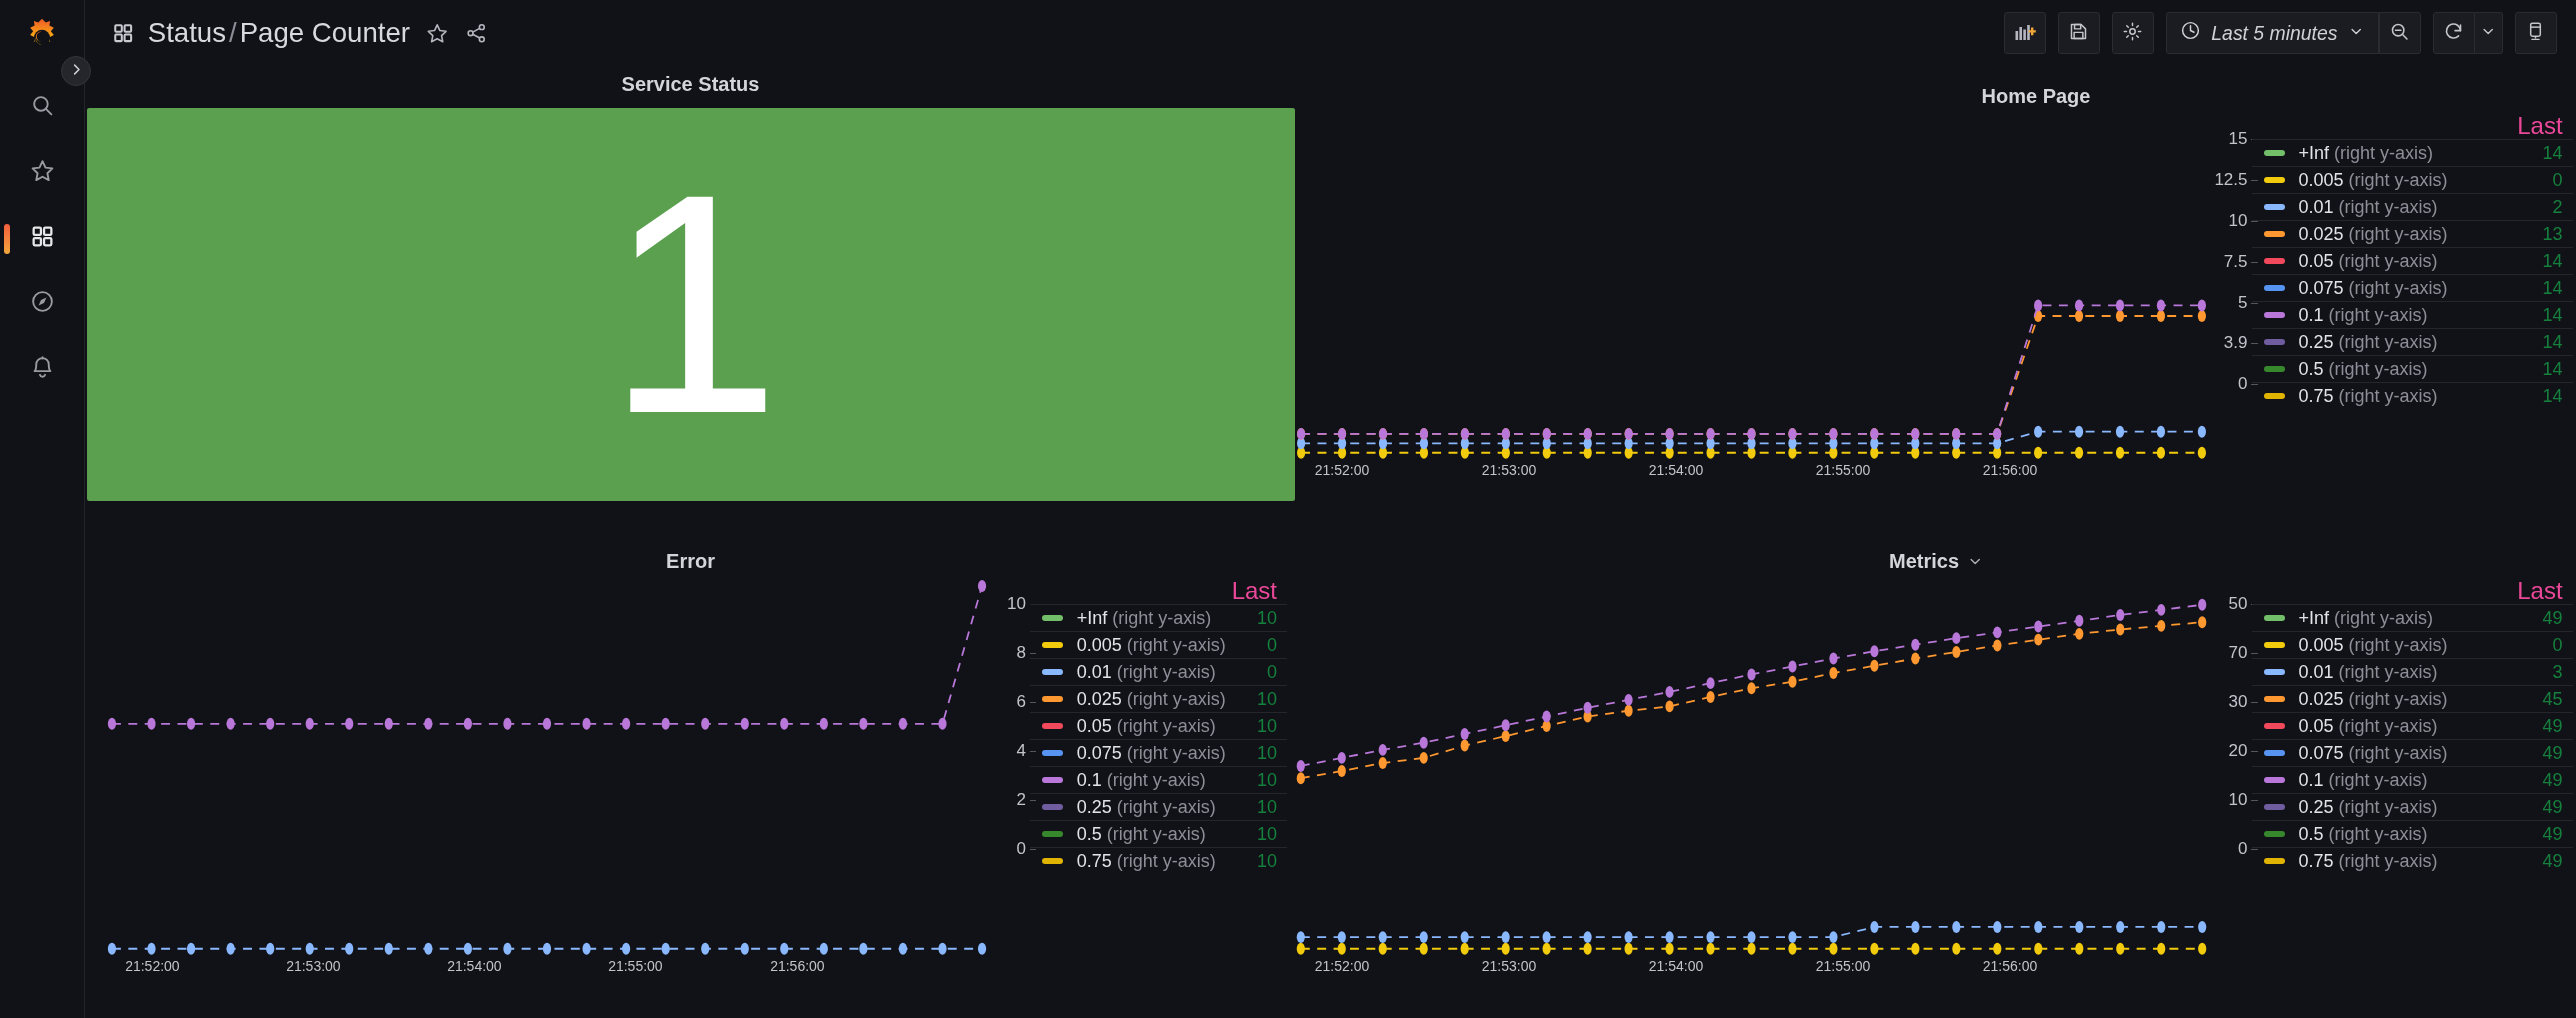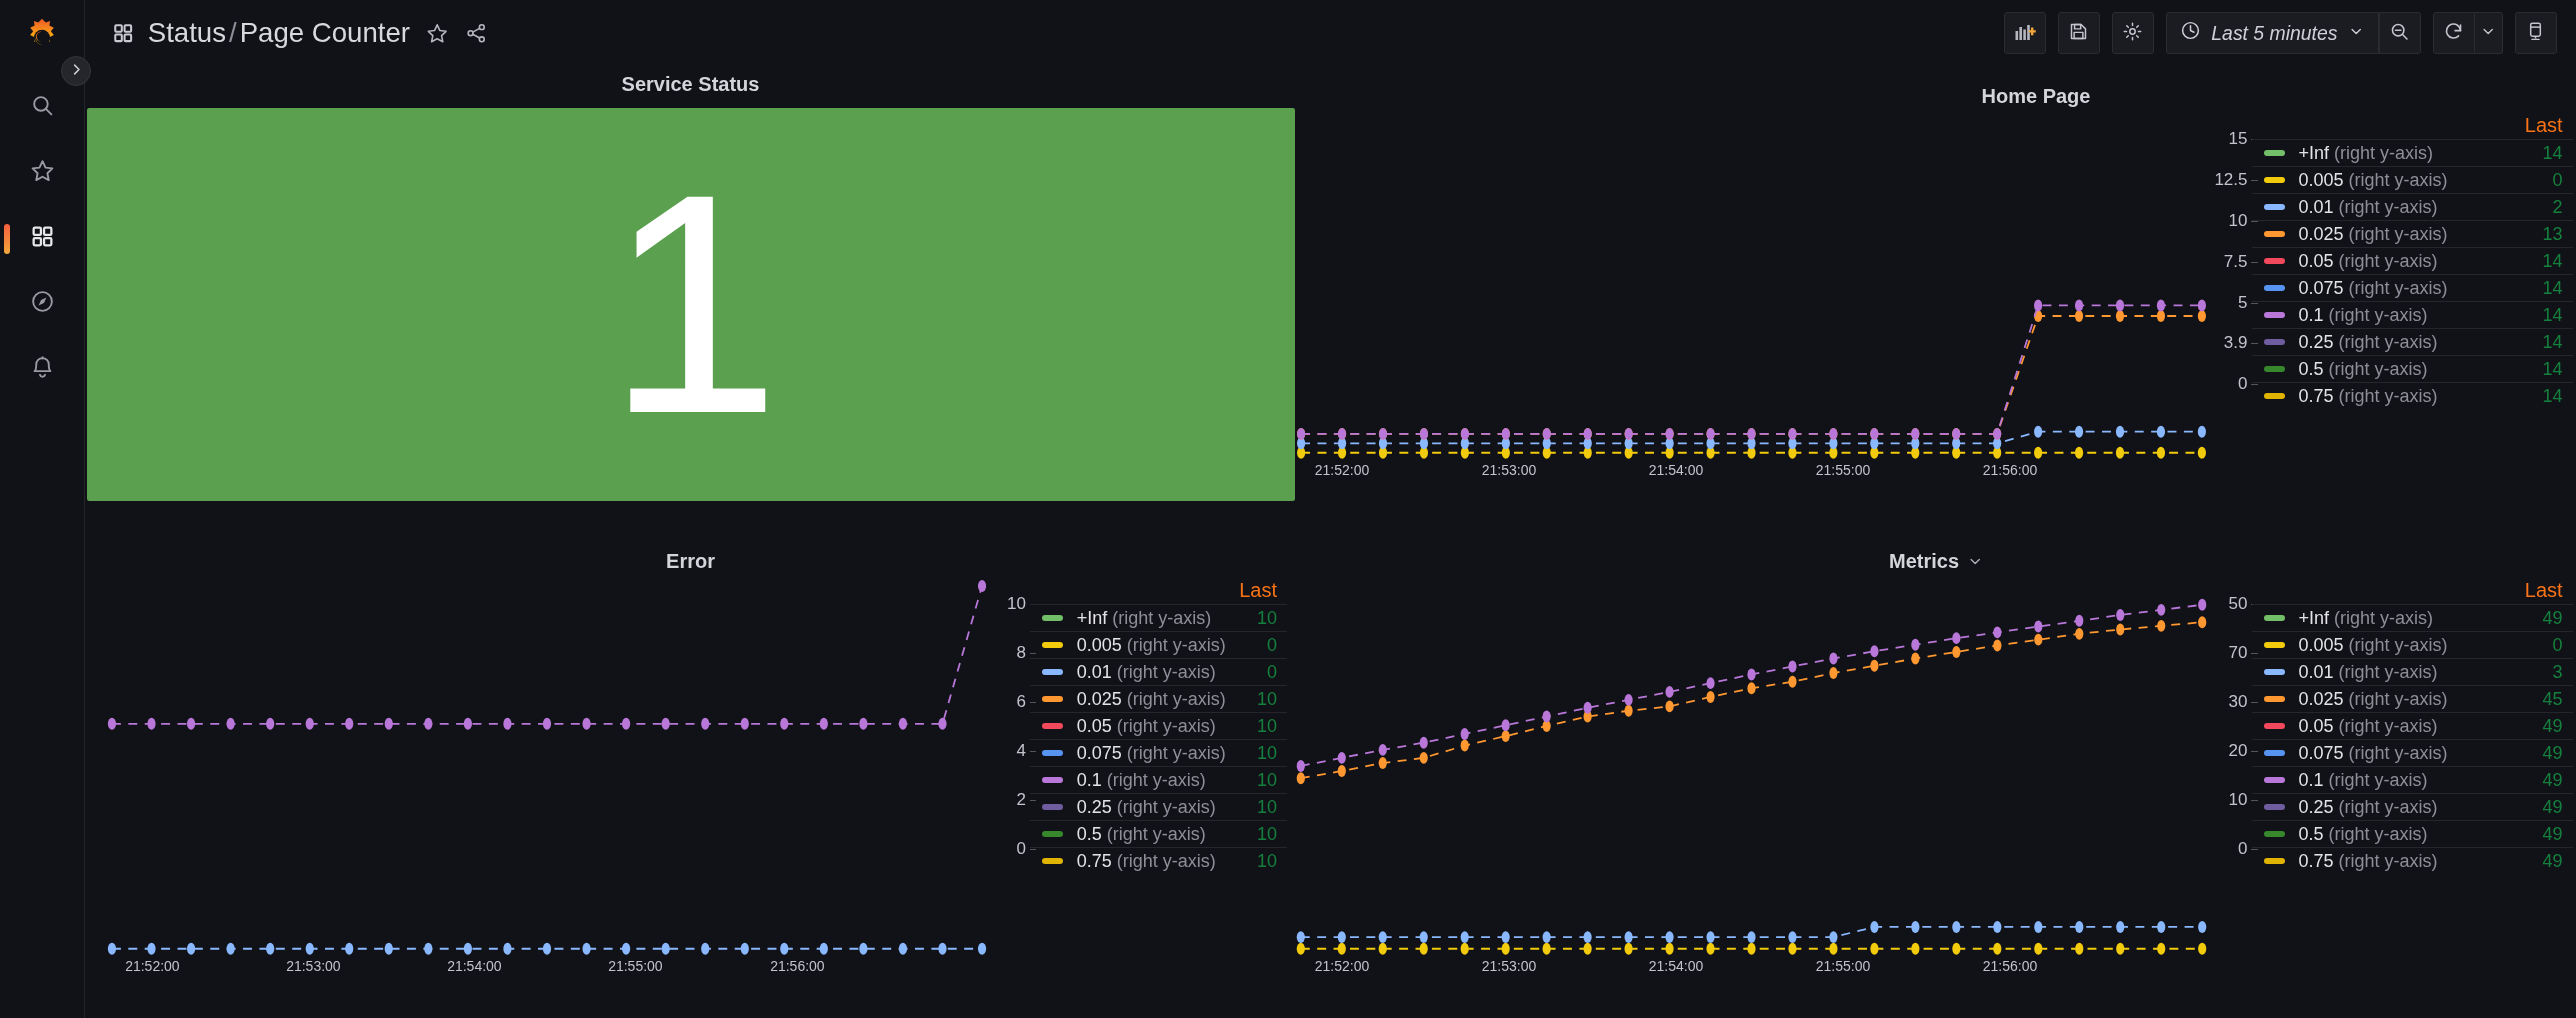--- a/index.html
+++ b/index.html
@@ -124,21 +124,21 @@
     transform: translateX(-50%); white-space: nowrap;
   }
 
   
   .legend { position: relative; overflow: hidden; }
   .legend-head {
     display: flex; justify-content: flex-end; align-items: center;
     height: 27px; padding-right: 10.4px;
   }
   .legend-head .lh-last {
-    font-size: 20px; color: #f97316; font-weight: 400;
+    font-size: 24px; color: #ec4899; font-weight: 400;
   }
   .legend-row {
     display: flex; align-items: center; height: 27px;
     border-top: 0.7px solid #25262c; padding-left: 12px; padding-right: 10.4px;
     white-space: nowrap;
   }
   .legend-row .swatch {
     width: 21px; height: 5.2px; border-radius: 3px; flex: 0 0 auto; margin-right: 13.4px;
   }
   .legend-row .lbl { font-size: 18px; color: #e3e3e8; }

